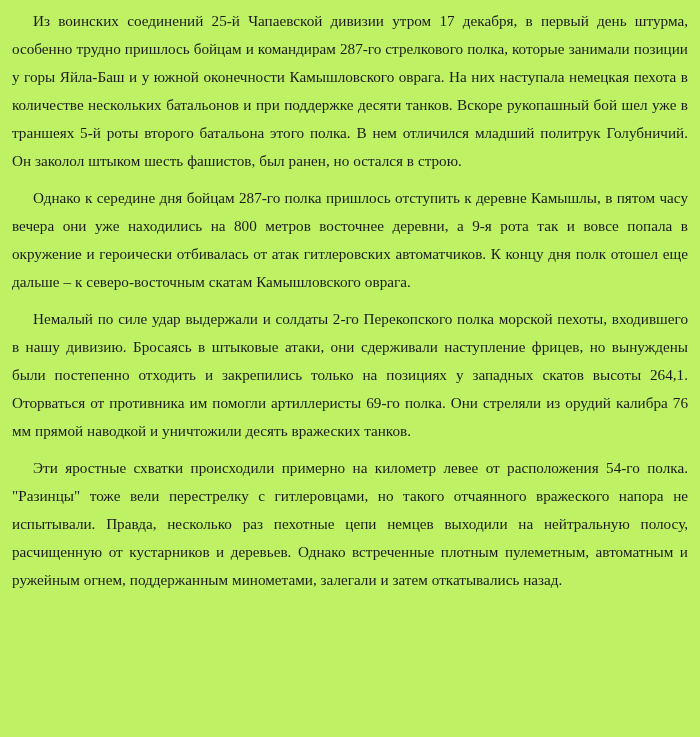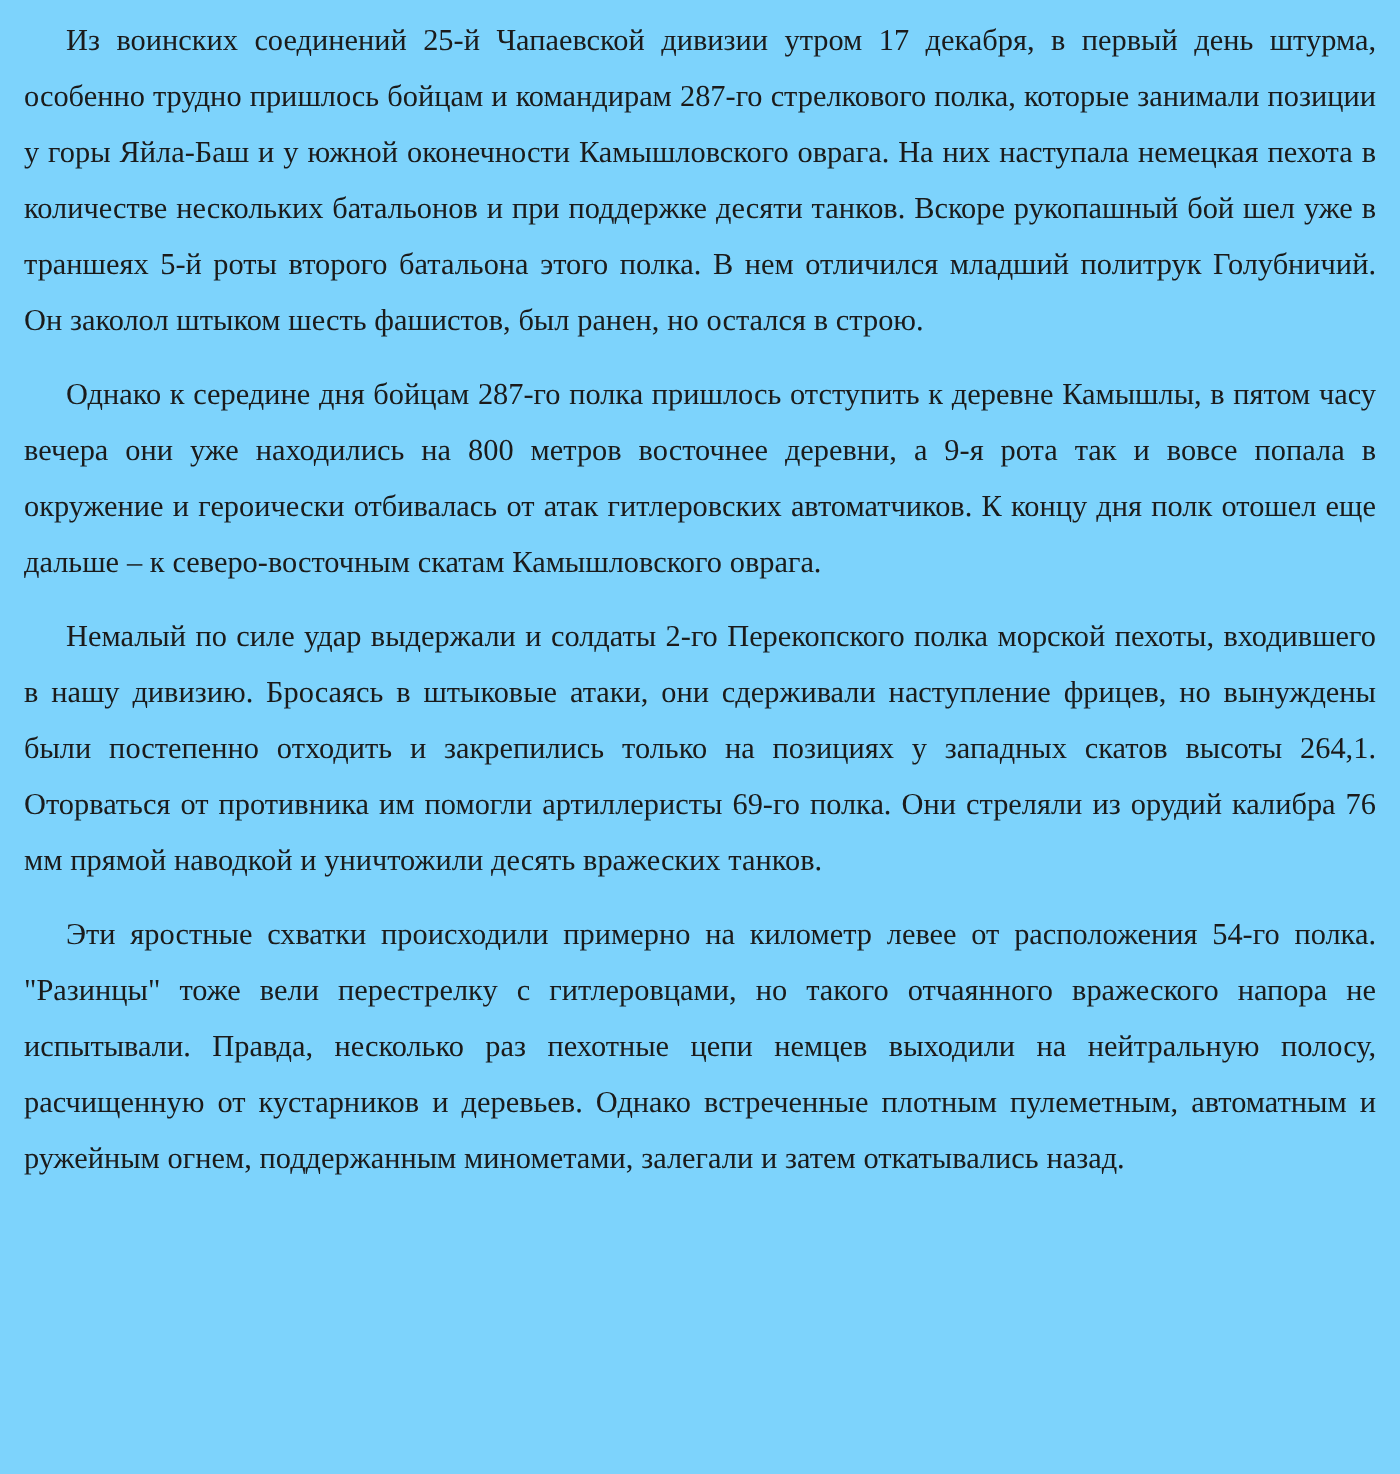--- a/index.html
+++ b/index.html
@@ -13,21 +13,21 @@
     background: #f8f8f8;
     font-family: "Liberation Serif", "DejaVu Serif", serif;
     color: #1b1b1b;
     overflow: hidden;
   }
   #document-page {
     box-sizing: border-box;
     width: 700px;
     height: 737px;
     padding: 7px 12px 0 12px;
-    background: #7dd3fc;
+    background: #bef264;
   }
   .article {
     display: block;
   }
   .para {
     margin: 0 0 9px 0;
     padding: 0;
     font-size: 15.2px;
     line-height: 28px;
     text-align: justify;

